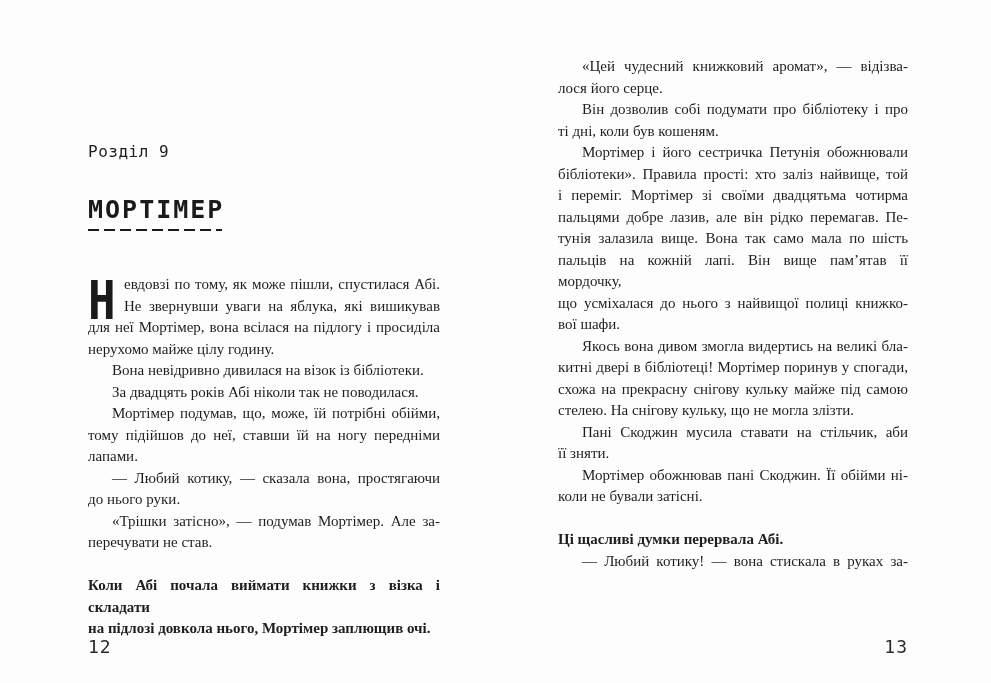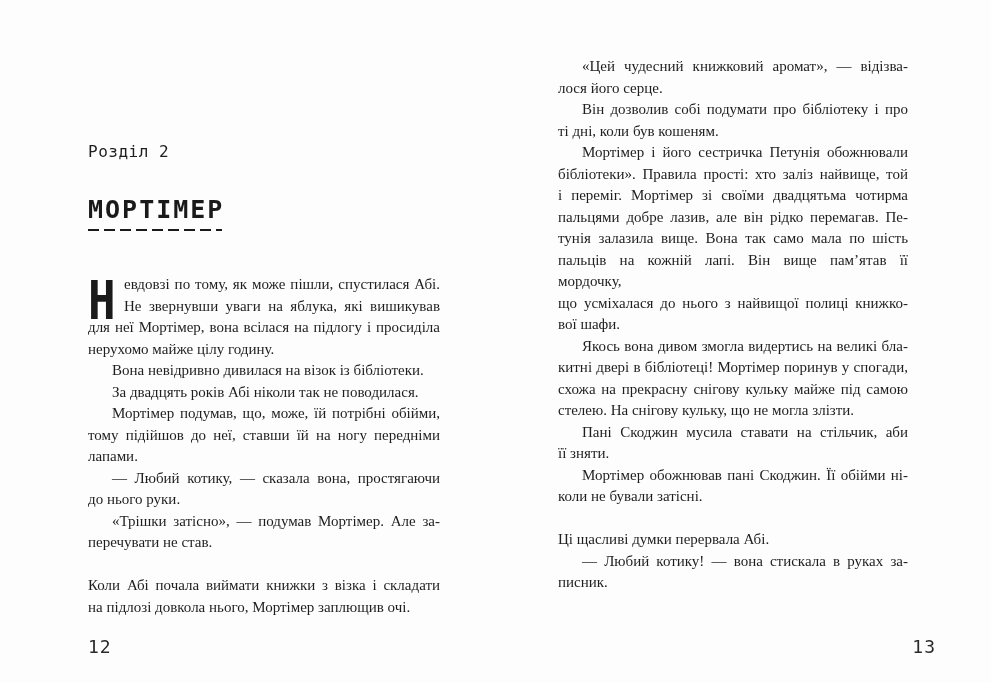--- a/index.html
+++ b/index.html
@@ -27,21 +27,21 @@
   }
   .chapter-title::after{
     content:"";position:absolute;left:0;right:2px;bottom:0;height:2px;
     background:repeating-linear-gradient(90deg,#1a1a1a 0 11px,transparent 11px 16px);
   }
   
   .body-col{position:absolute;width:352px;}
   #left-body{left:88px;top:274px;}
   #right-body{left:558px;top:56px;width:350px;}
   .para{position:relative;}
-  .para.spacer{margin-top:21.5px;}
+  .para.spacer{margin-top:21.5px;font-weight:bold;}
   .line{
     font-size:15px;line-height:21.5px;
     text-align:justify;text-align-last:left;
   }
   .line.fill{text-align-last:justify;}
   .line.indent{text-indent:24px;}
   .line.dc-offset{padding-left:36px;}
   .dropcap{
     position:absolute;left:0;top:0;
     font-family:"DejaVu Sans Mono", monospace;
@@ -49,29 +49,29 @@
     transform:scaleX(0.85);transform-origin:0 0;
     color:#1a1a1a;
   }
   
   .page-num{
     position:absolute;top:636px;
     font-family:"DejaVu Sans Mono", monospace;
     font-size:18px;letter-spacing:1px;color:#2a2a2a;
   }
   .page-num.left-n{left:88px;}
-  .page-num.right-n{left:586px;width:350px;text-align:right;}
+  .page-num.right-n{left:558px;width:350px;text-align:right;}
 </style>
 </head>
 <body>
 
 <div class="spread">
 
   <div class="heading">
-    <div class="chapter-label">Розділ 2</div>
+    <div class="chapter-label">Розділ 9</div>
     <br>
     <div class="chapter-title">МОРТІМЕР</div>
   </div>
 
   <div id="left-body" class="body-col">
       <div class="para">
         <span class="dropcap">Н</span>
         <div class="line fill dc-offset">евдовзі по тому, як може пішли, спустилася Абі.</div>
         <div class="line fill dc-offset">Не звернувши уваги на яблука, які вишикував</div>
         <div class="line fill">для неї Мортімер, вона всілася на підлогу і просиділа</div>
@@ -133,21 +133,20 @@
       </div>
       <div class="para">
         <div class="line fill indent">Мортімер обожнював пані Скоджин. Її обійми ні-</div>
         <div class="line">коли не бували затісні.</div>
       </div>
       <div class="para spacer">
         <div class="line">Ці щасливі думки перервала Абі.</div>
       </div>
       <div class="para">
         <div class="line fill indent">— Любий котику! — вона стискала в руках за-</div>
-        <div class="line">писник.</div>
       </div>
     </div>
 
   <div class="page-num left-n">12</div>
 
   <div class="page-num right-n">13</div>
 
 </div>
 
 </body></html>

